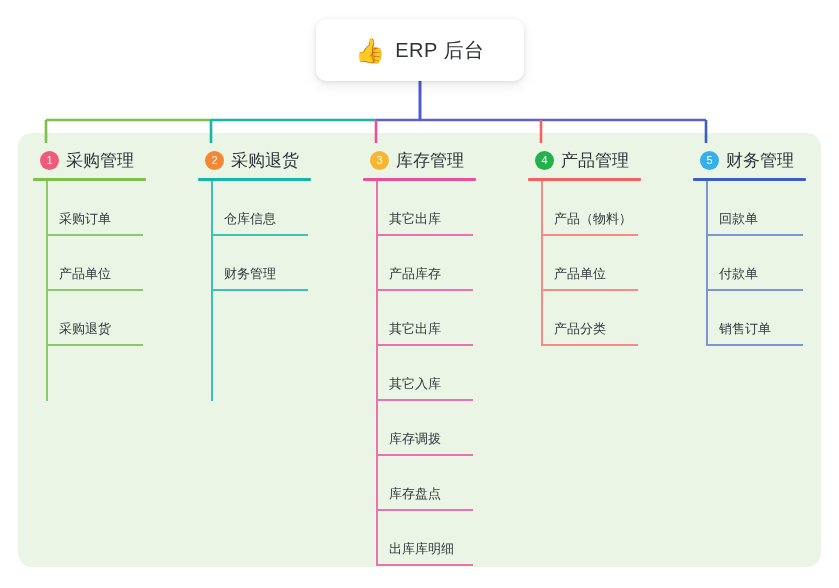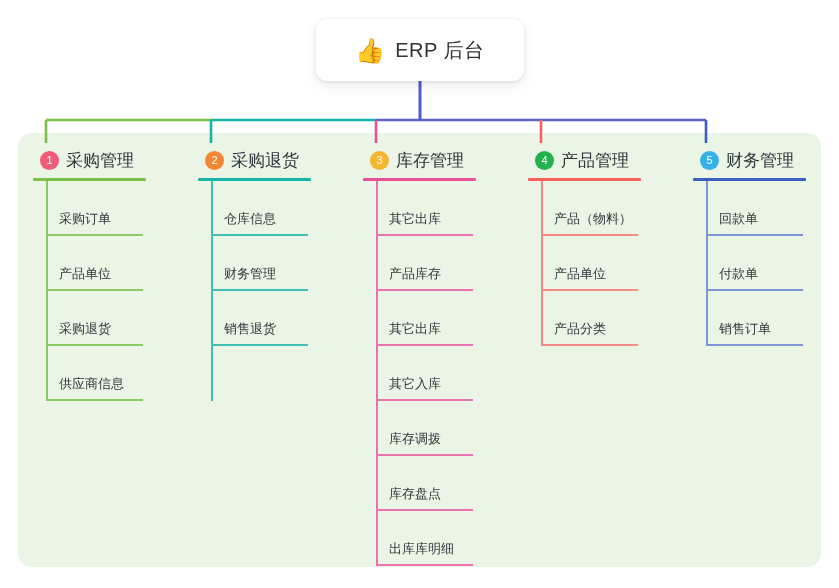--- a/index.html
+++ b/index.html
@@ -199,46 +199,38 @@
             <div class="leaf-rule" style="background: rgb(140, 201, 106);"></div>
           </div>
           <div class="leaf">
             <span class="leaf-label">产品单位</span>
             <div class="leaf-rule" style="background: rgb(140, 201, 106);"></div>
           </div>
           <div class="leaf">
             <span class="leaf-label">采购退货</span>
             <div class="leaf-rule" style="background: rgb(140, 201, 106);"></div>
           </div>
-          <div class="leaf">
-            <span class="leaf-label">供应商信息</span>
-            <div class="leaf-rule" style="background: rgb(140, 201, 106);"></div>
-          </div>
         </div>
       </div>
       <div class="column col-2" style="left: 198px;">
         <div class="col-head">
           <span class="badge" style="background: rgb(245, 134, 52);">2</span>
           <span class="col-title">采购退货</span>
         </div>
         <div class="col-rule" style="background: rgb(22, 181, 168);"></div>
         <div class="leaves">
           <div class="spine" style="background: rgb(63, 192, 181); height: 220px;"></div>
           <div class="leaf">
             <span class="leaf-label">仓库信息</span>
             <div class="leaf-rule" style="background: rgb(63, 192, 181);"></div>
           </div>
           <div class="leaf">
             <span class="leaf-label">财务管理</span>
             <div class="leaf-rule" style="background: rgb(63, 192, 181);"></div>
           </div>
-          <div class="leaf">
-            <span class="leaf-label">销售退货</span>
-            <div class="leaf-rule" style="background: rgb(63, 192, 181);"></div>
-          </div>
         </div>
       </div>
       <div class="column col-3" style="left: 363px;">
         <div class="col-head">
           <span class="badge" style="background: rgb(245, 183, 49);">3</span>
           <span class="col-title">库存管理</span>
         </div>
         <div class="col-rule" style="background: rgb(232, 81, 154);"></div>
         <div class="leaves">
           <div class="spine" style="background: rgb(232, 115, 174); height: 385px;"></div>

